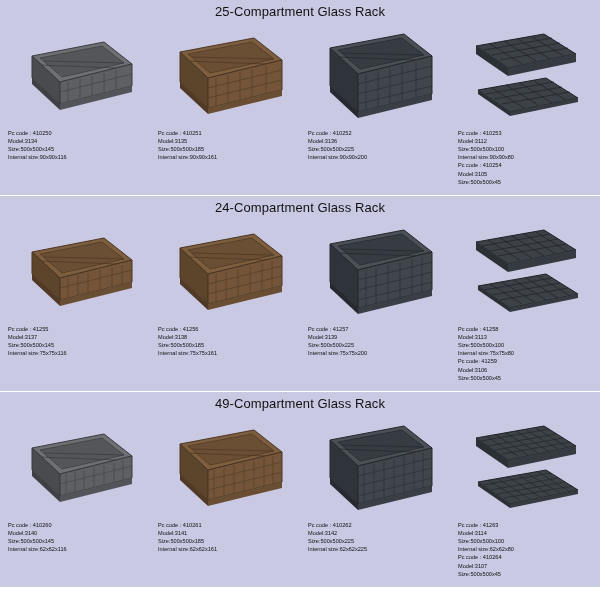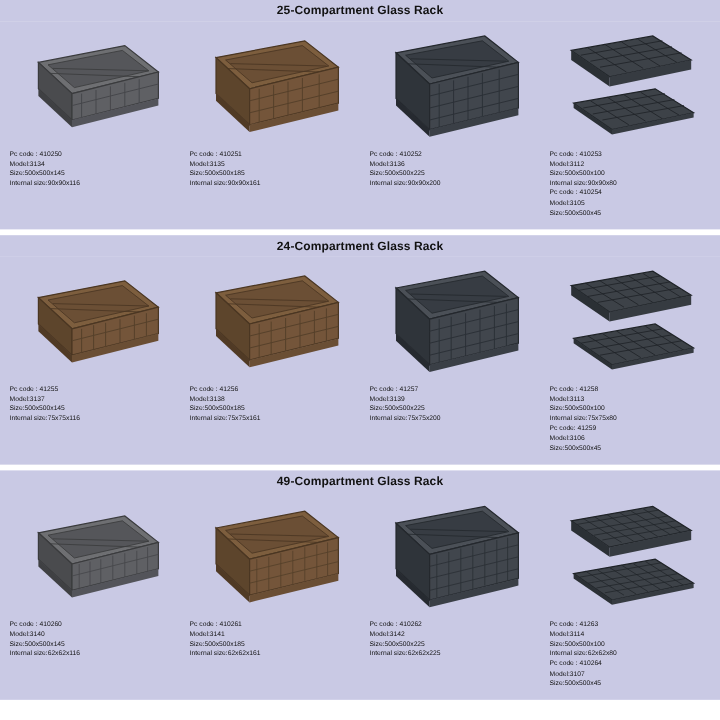--- a/index.html
+++ b/index.html
@@ -17,22 +17,22 @@
     background: #ffffff;
     overflow: hidden;
   }
   .section {
     width: 600px;
     background: #ffffff;
   }
   .section-header {
     background: #c9c9e4;
     text-align: center;
-    font-size: 10px;
-    font-weight: bold;
+    font-size: 13px;
+    font-weight: normal;
     color: #111111;
     padding: 4px 0 3px 0;
     letter-spacing: 0.1px;
   }
   .row {
     display: flex;
     width: 600px;
     background: #c9c9e4;
     box-sizing: border-box;
   }

